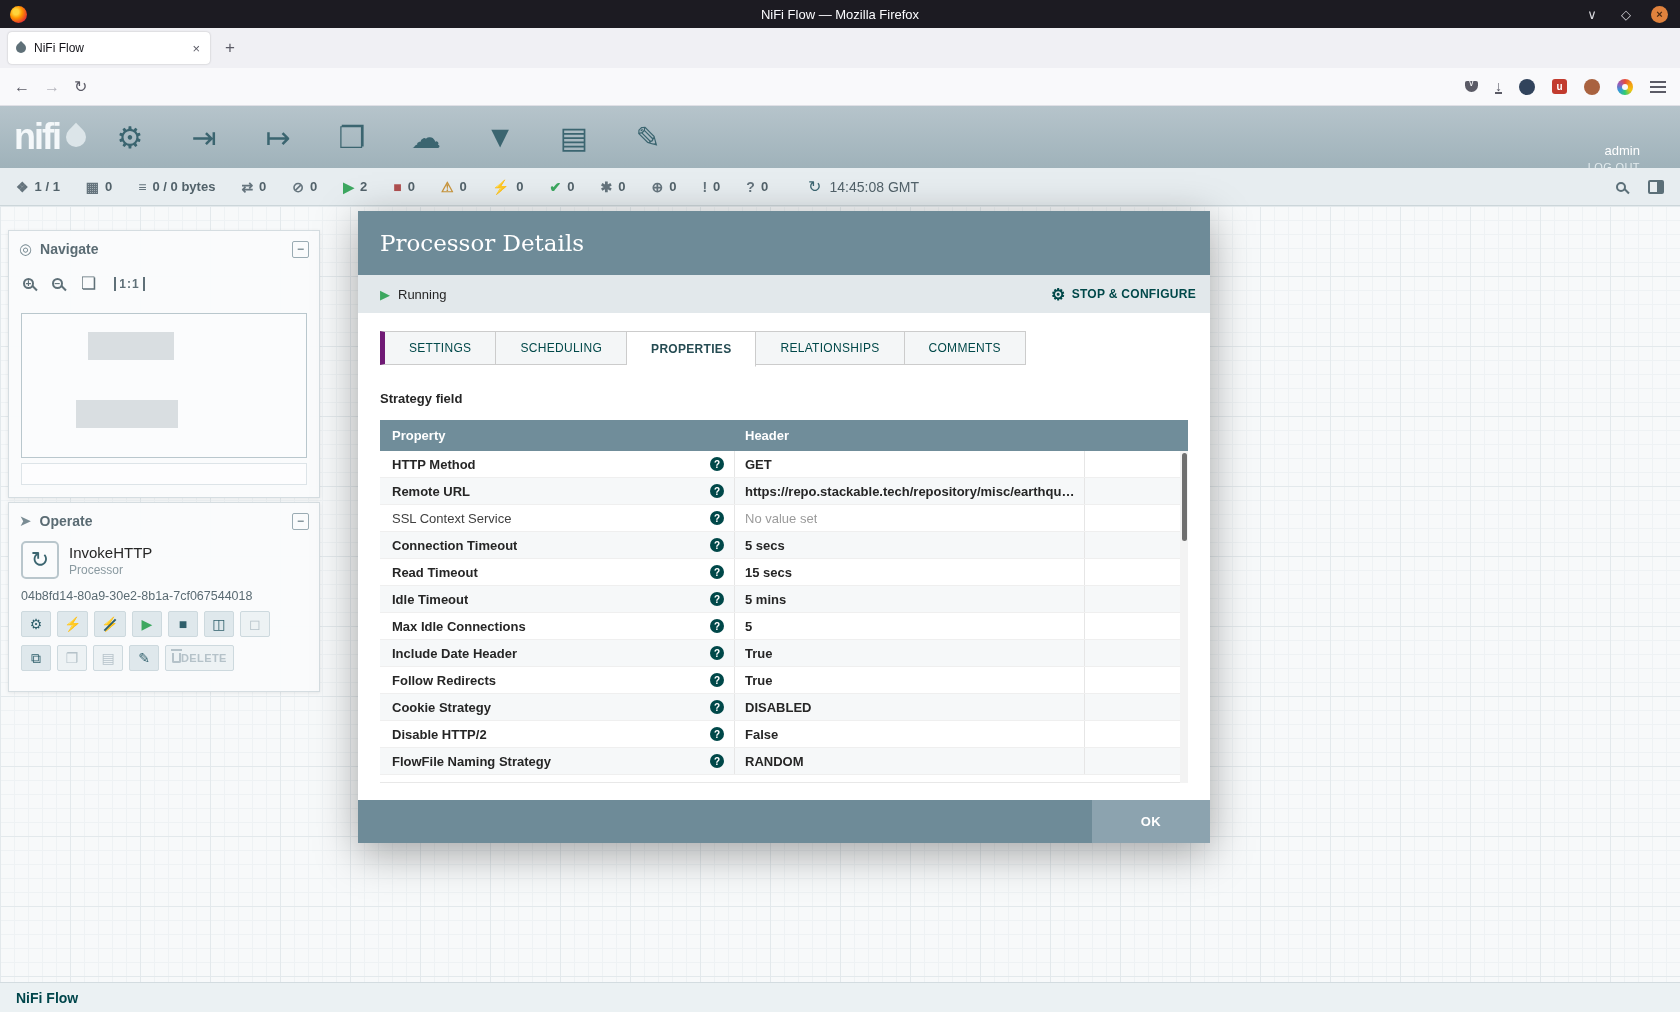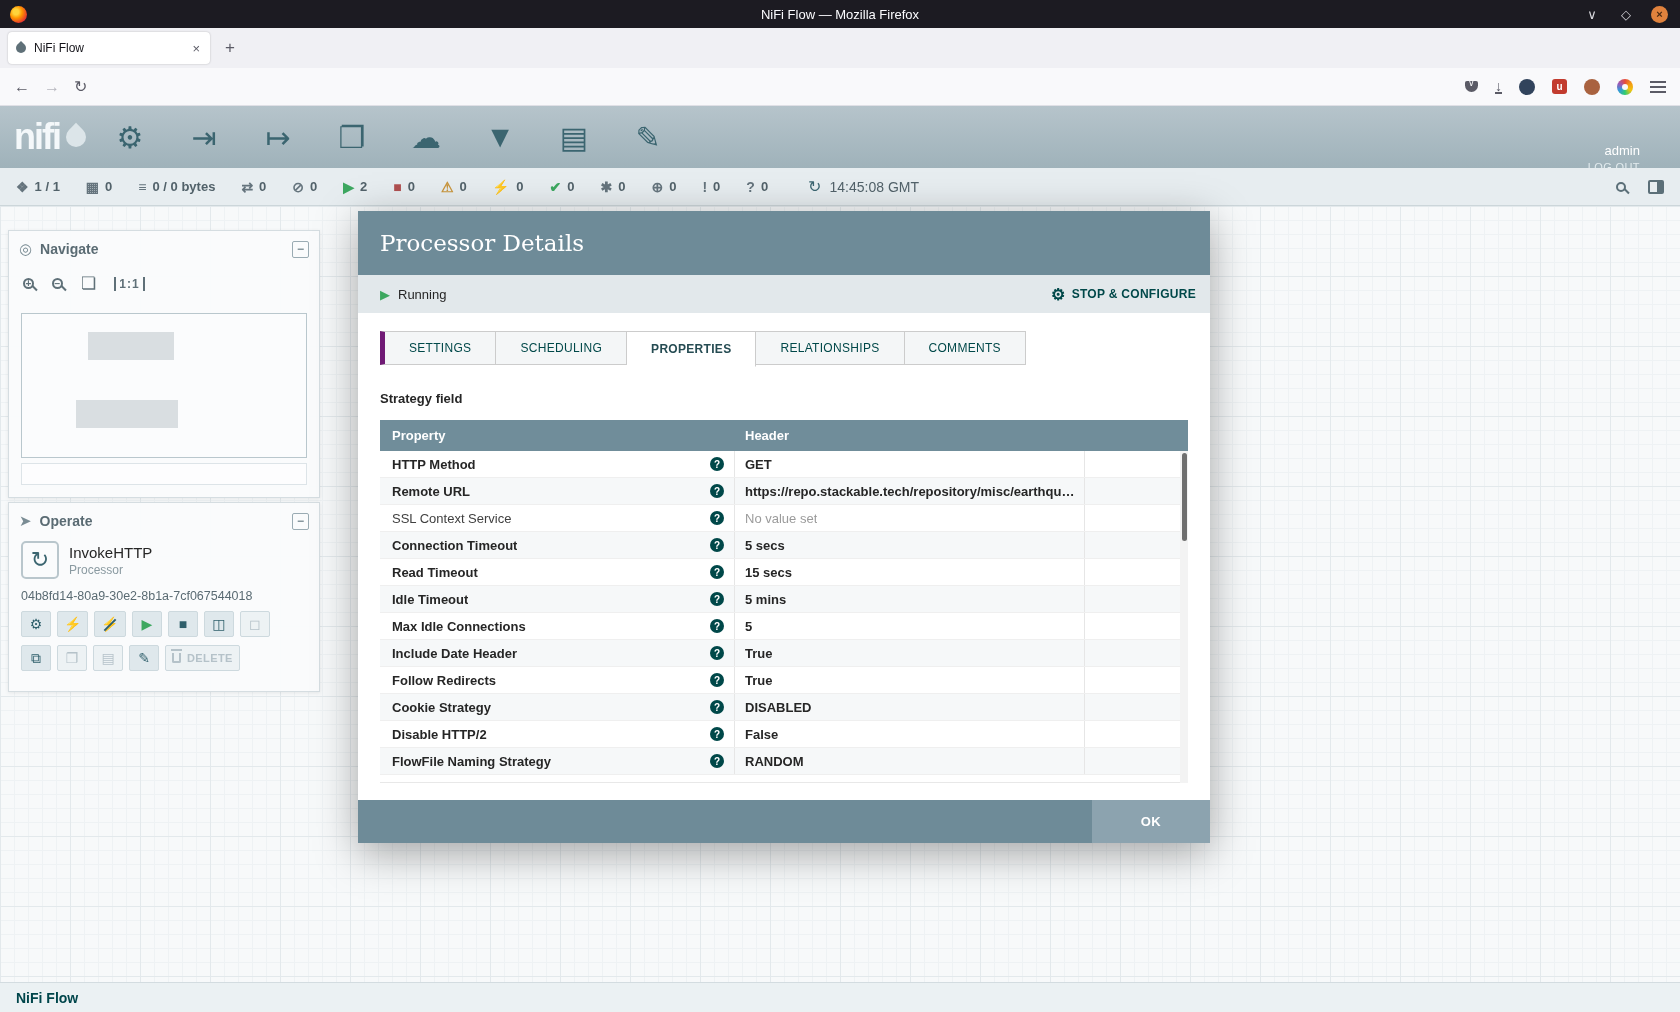--- a/index.html
+++ b/index.html
@@ -127,21 +127,21 @@
   .op-name { font-size:15px; color:#262626; }
   .op-type { font-size:12px; color:#8a9aa1; margin-top:2px; }
   .op-id { font-size:12.5px; color:#5a6b73; margin:10px 0 8px; }
   .op-row { display:flex; align-items:center; gap:6px; margin-bottom:8px; }
   .op-btn { min-width:30px; height:26px; background:#dfe8ec; border:1px solid #cdd9de; border-radius:2px;
     color:#2f5f6b; font-size:14px; display:flex; align-items:center; justify-content:center; position:relative; padding:0 6px; }
   .op-btn.disabled { color:#b5c2c9; background:#edf2f4; }
   .op-btn.slashed::after { content:""; position:absolute; width:2px; height:16px; background:currentColor;
     transform:rotate(45deg); left:14px; top:5px; }
   .op-btn .play { color:#3da860; }
-  .op-btn.delete { gap:6px; font-size:11px; font-weight:700; letter-spacing:.4px; }
+  .op-btn.delete { gap:0; font-size:11px; font-weight:700; letter-spacing:.4px; }
   .trash { width:9px; height:10px; border:2px solid currentColor; border-top:none; border-radius:0 0 2px 2px; position:relative; }
   .trash::before { content:""; position:absolute; top:-4px; left:-3px; width:11px; height:2px; background:currentColor; }
 
   
   .crumb { position:absolute; left:0; right:0; bottom:0; height:30px; background:#ebf1f3;
     border-top:1px solid #d3dce0; display:flex; align-items:center; padding-left:16px;
     color:#00464b; font-size:14px; font-weight:700; }
 
   
   .modal { position:absolute; left:358px; top:211px; width:852px; height:632px; background:#fff;

